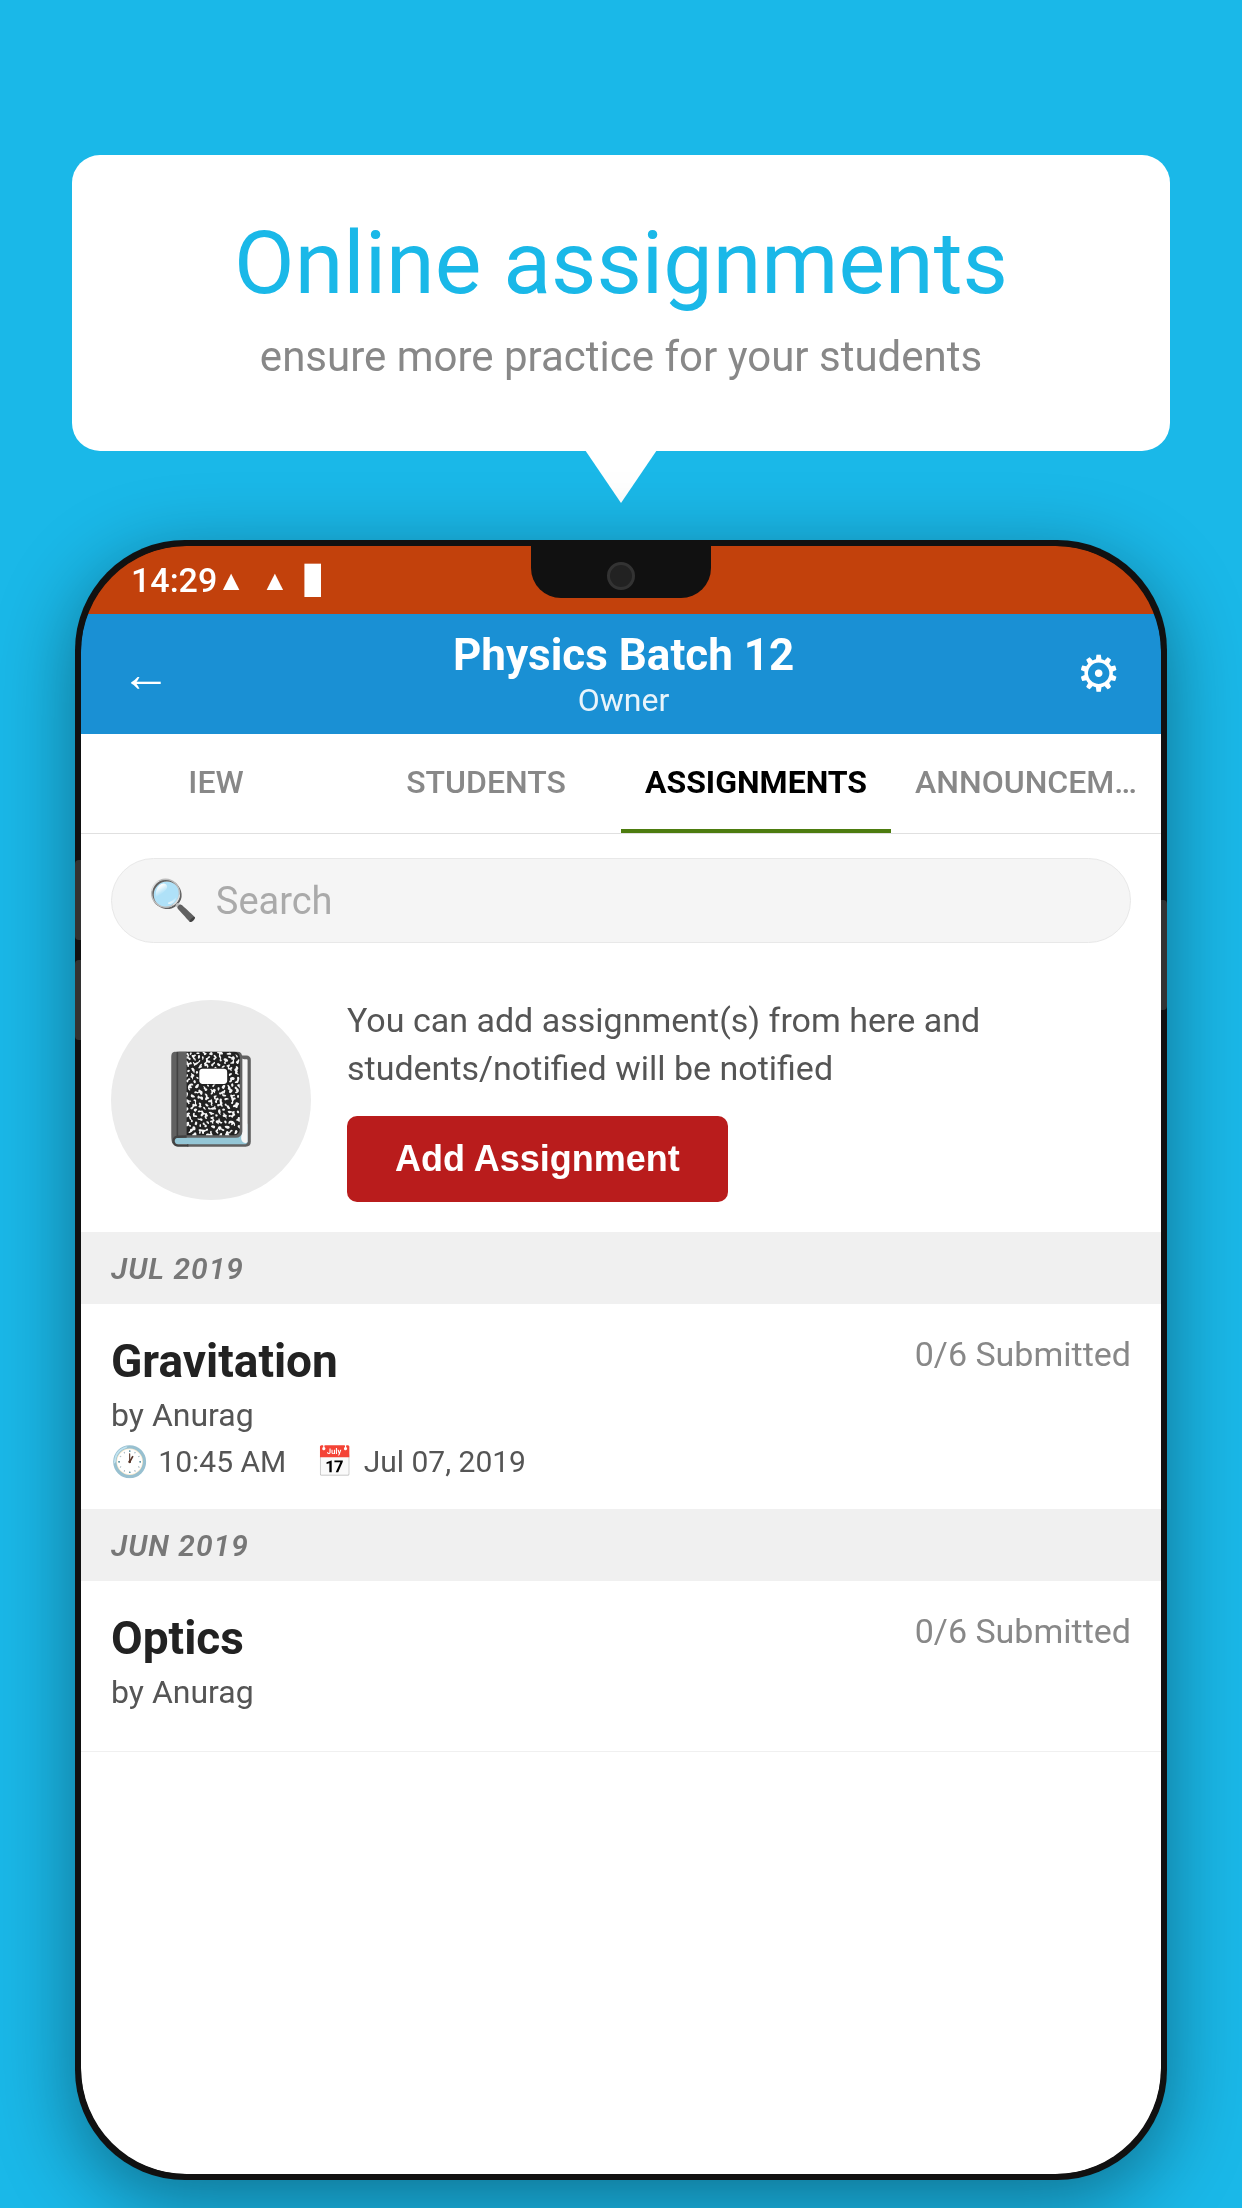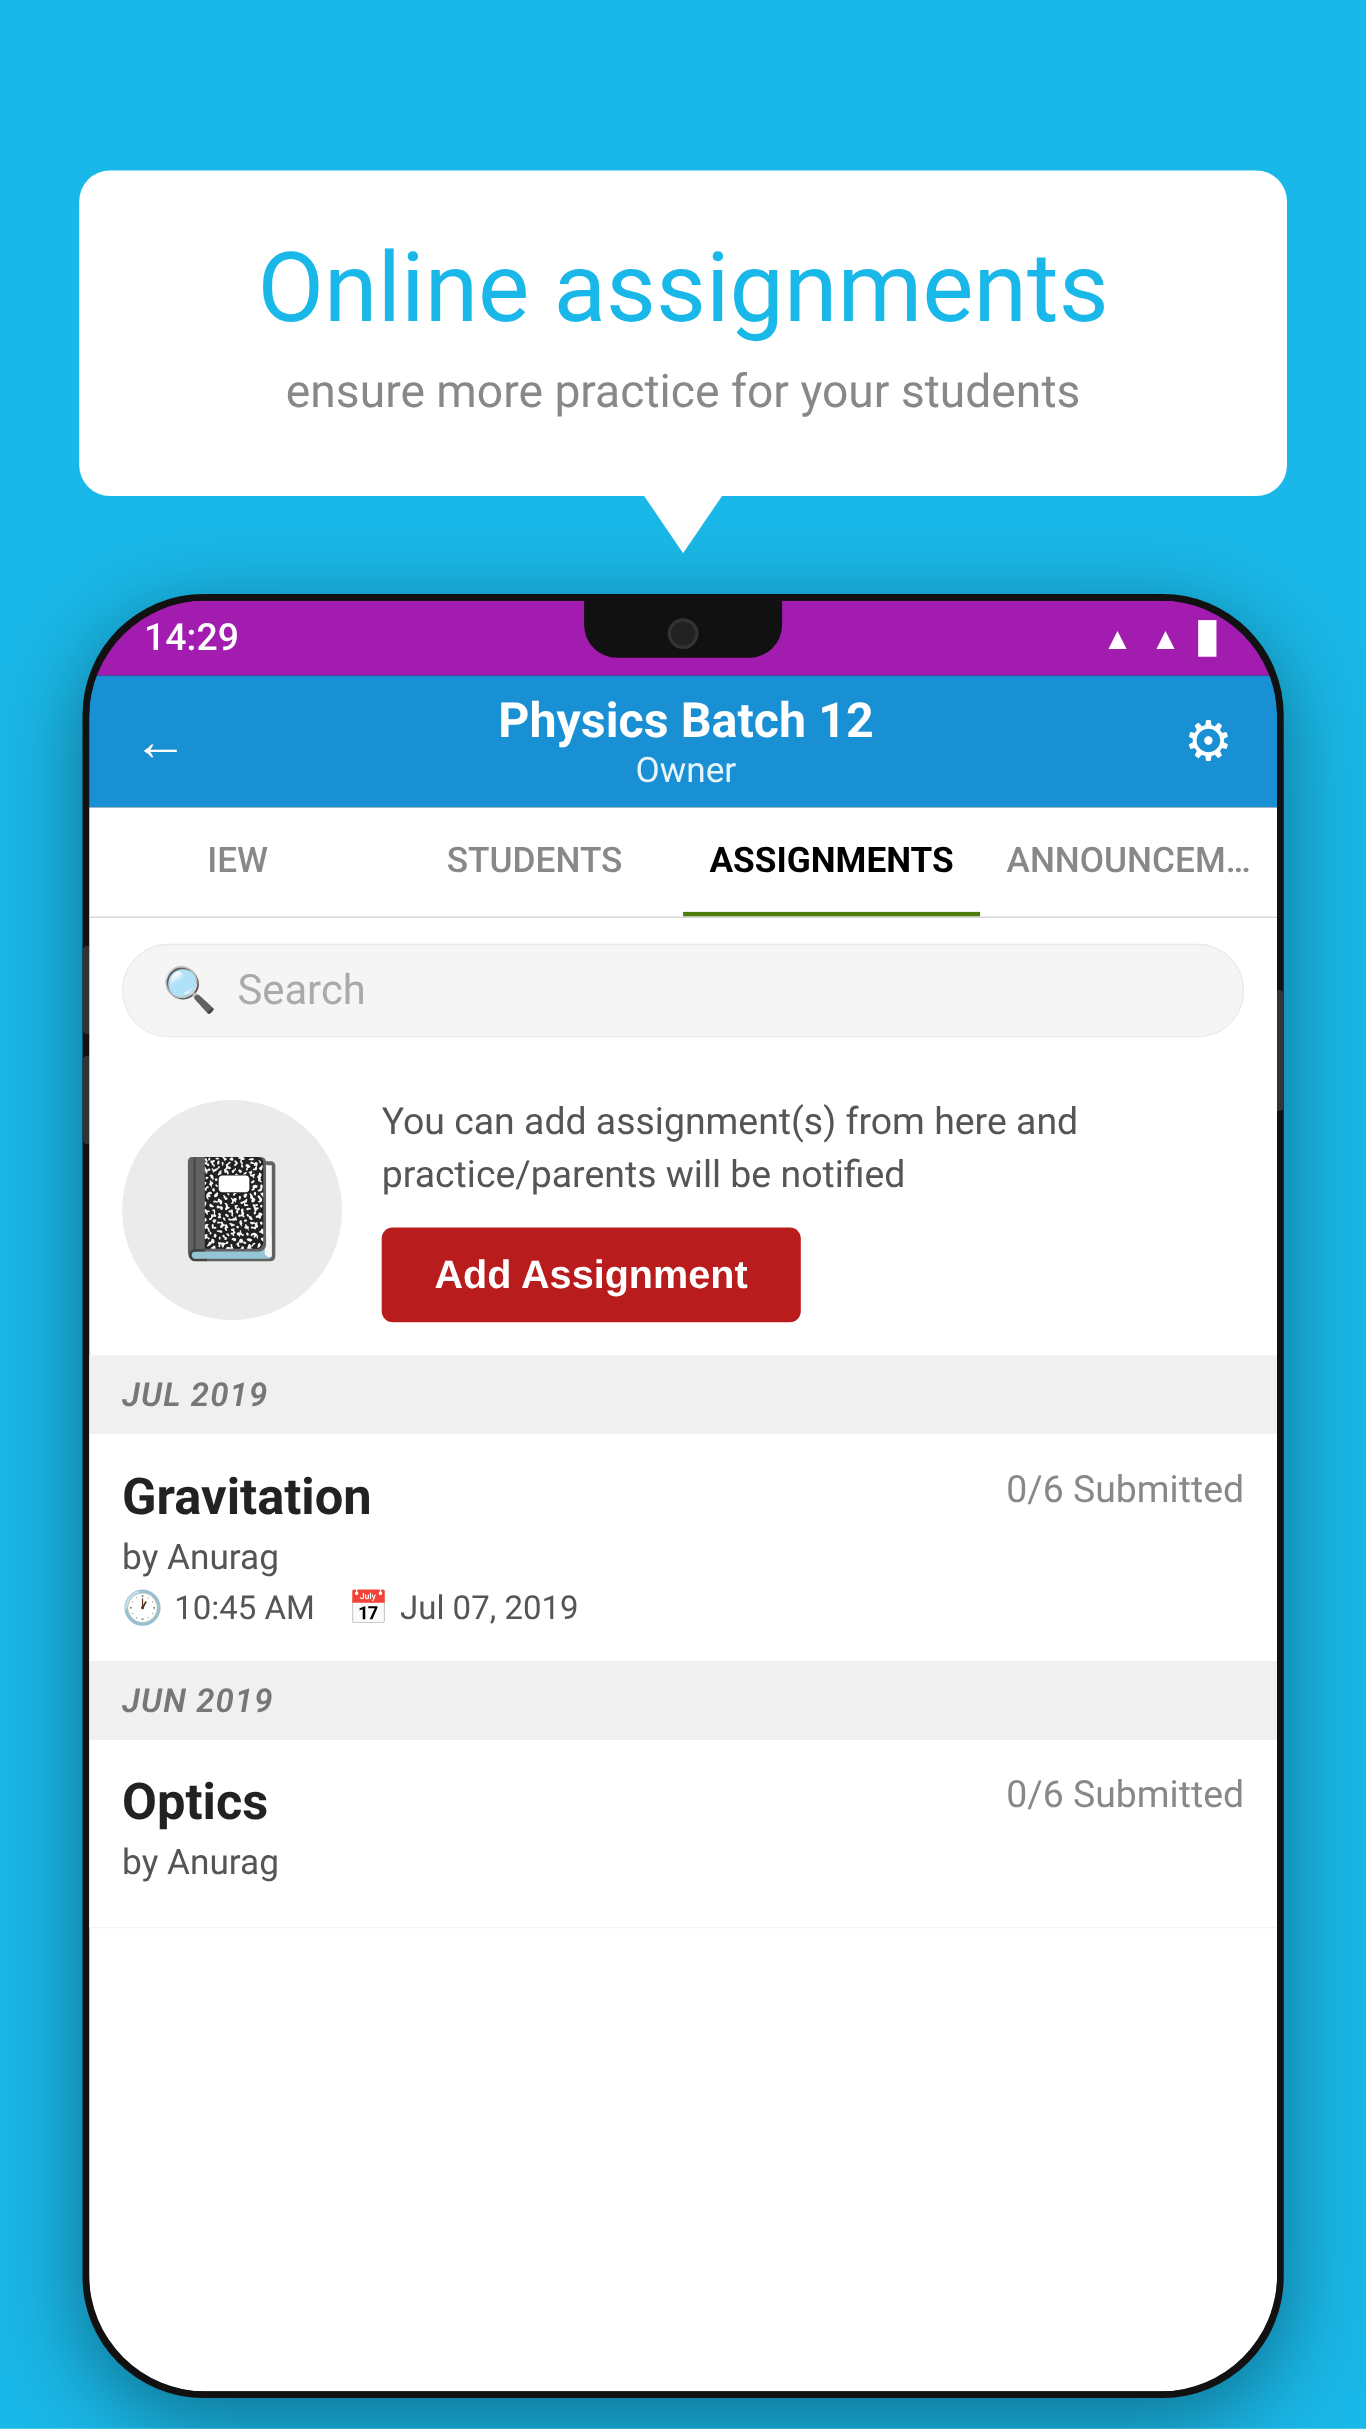--- a/index.html
+++ b/index.html
@@ -71,25 +71,24 @@
       left: 6px;
       right: 6px;
       bottom: 6px;
       background: #111;
       border-radius: 106px;
       overflow: hidden;
     }
 
     
     .status-bar {
-      background: #a21caf;
+      background: #c2410c;
       height: 68px;
       display: flex;
       align-items: center;
-      justify-content: space-between;
       padding: 0 50px;
       position: relative;
     }
 
     .status-time {
       color: white;
       font-size: 34px;
       font-weight: 500;
     }
 
@@ -427,21 +426,21 @@
         <div class="search-bar">
           <span class="search-icon-svg">🔍</span>
           <span class="search-placeholder">Search</span>
         </div>
 
         <div class="promo-section">
           <div class="promo-icon-circle">
             <span class="notebook-icon">📓</span>
           </div>
           <div class="promo-text">
-            <div class="promo-description">You can add assignment(s) from here and practice/parents will be notified</div>
+            <div class="promo-description">You can add assignment(s) from here and students/notified will be notified</div>
             <button class="add-assignment-btn">Add Assignment</button>
           </div>
         </div>
 
         <div class="month-header">JUL 2019</div>
         <div class="assignment-item">
           <div class="assignment-top">
             <span class="assignment-name">Gravitation</span>
             <span class="assignment-submitted">0/6 Submitted</span>
           </div>

